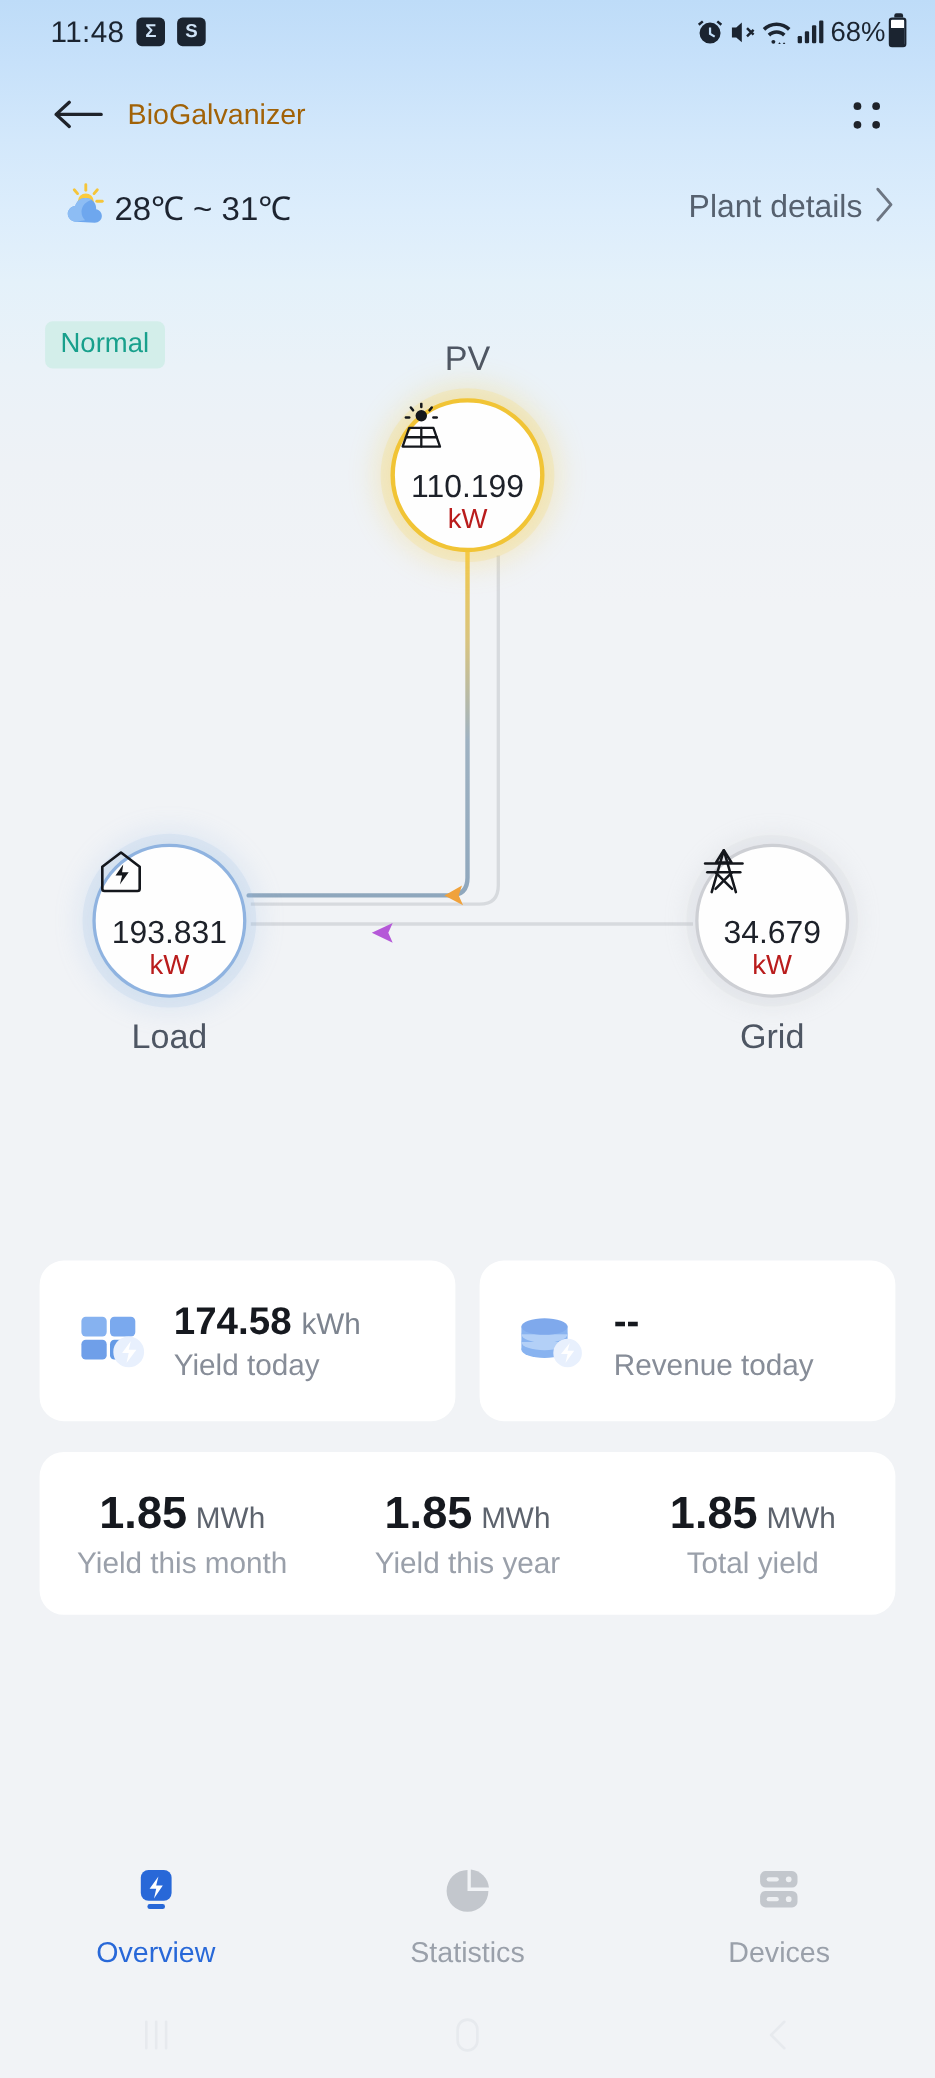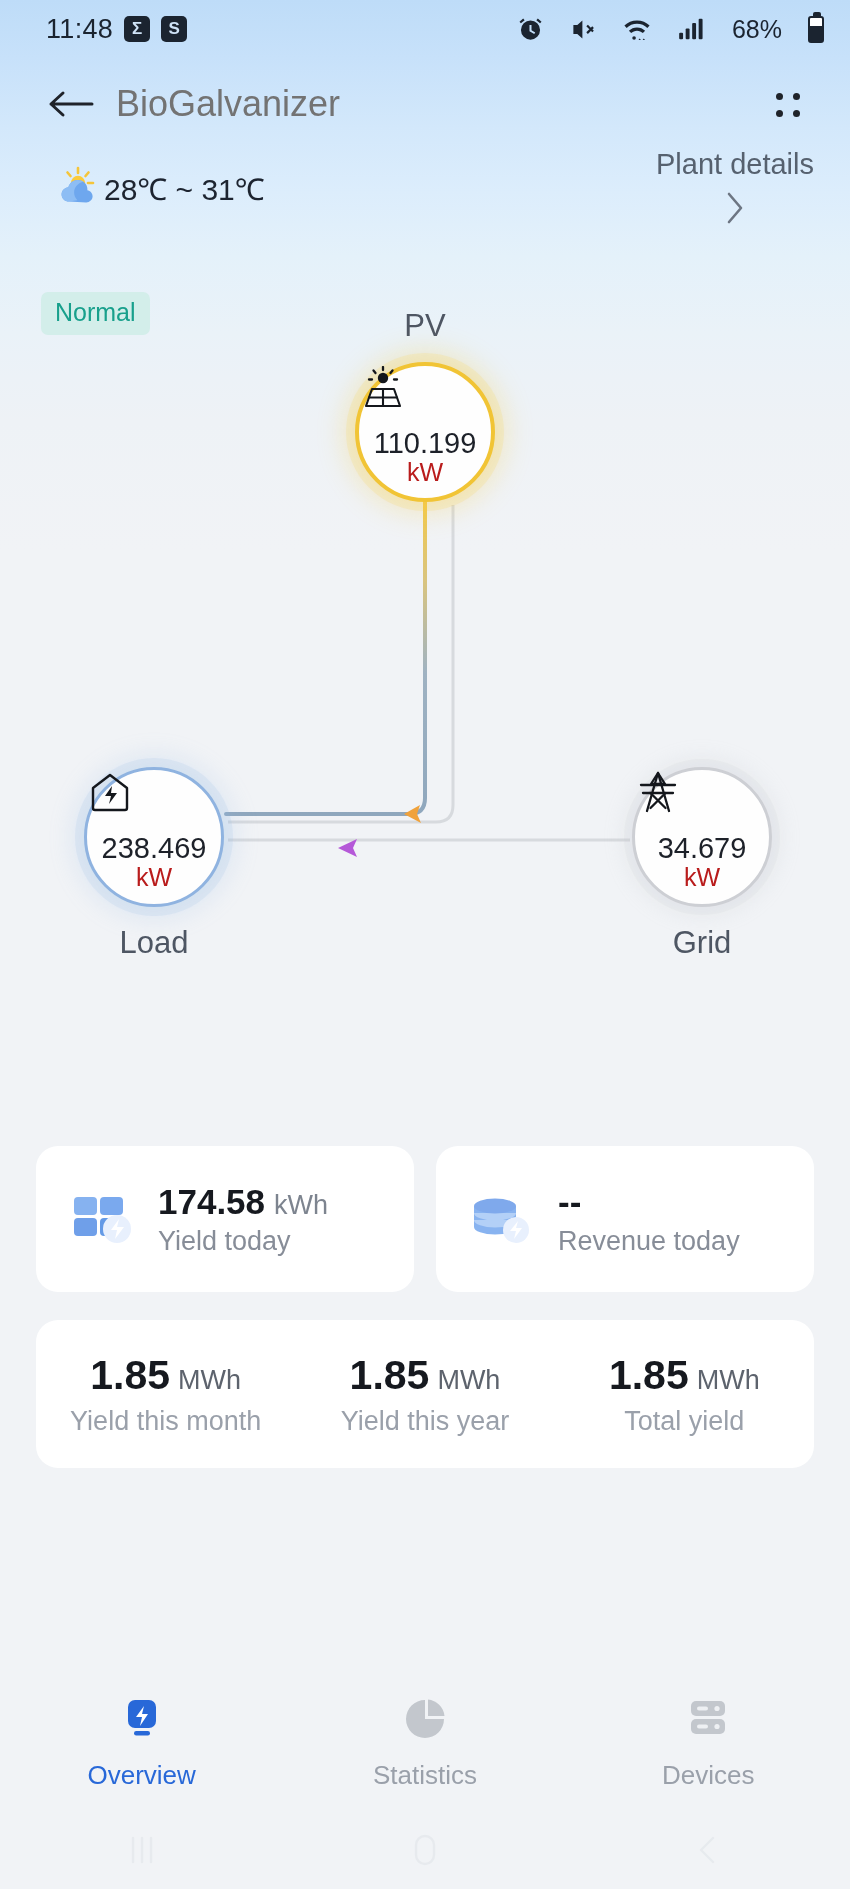--- a/index.html
+++ b/index.html
@@ -28,59 +28,59 @@
     display: flex; align-items: center; justify-content: space-between;
     padding: 0 26px 0 46px;
   }
   .status-left { display: flex; align-items: center; gap: 11px; }
   .clock { font-size: 27px; color: #1b2430; letter-spacing: .3px; }
   .sq-icon {
     width: 26px; height: 26px; border-radius: 5px; background: #1b2430;
     color: #cfe3f7; font-size: 17px; font-weight: bold;
     display: flex; align-items: center; justify-content: center;
   }
-  .status-right { display: flex; align-items: center; gap: 26px; }
+  .status-right { display: flex; align-items: center; gap: 3px; }
   .status-right svg { display: block; }
   .batt-pct { font-size: 25px; color: #1b2430; margin-left: 3px; }
   .batt-shape {
     width: 16px; height: 27px; border: 2.5px solid #1b2430; border-radius: 3px;
     position: relative; background: linear-gradient(180deg,#fff 0 34%, #1b2430 34% 100%);
   }
   .batt-shape:after {
     content:""; position:absolute; top:-6px; left:3px; width:8px; height:4px;
     background:#1b2430; border-radius:2px 2px 0 0;
   }
 
   
   .app-bar {
     position: absolute; left: 0; top: 58px; width: 850px; height: 92px;
     display: flex; align-items: center; padding: 0 40px 0 46px;
   }
   .back-arrow { width: 50px; height: 50px; display:flex; align-items:center; justify-content:center; }
   .app-title {
-    font-size: 36px; color: #737373; margin-left: 20px; flex: 1;
+    font-size: 26px; color: #a16207; margin-left: 20px; flex: 1;
   }
   .kebab { width: 46px; height: 46px; position: relative; }
   .kebab span {
     position: absolute; width: 7px; height: 7px; border-radius: 50%; background: #1f232a;
   }
   .kebab span:nth-child(1){ left: 12px; top: 12px; }
   .kebab span:nth-child(2){ left: 29px; top: 12px; }
   .kebab span:nth-child(3){ left: 12px; top: 29px; }
   .kebab span:nth-child(4){ left: 29px; top: 29px; }
 
   
   .weather-row {
     position: absolute; left: 0; top: 150px; width: 850px; height: 76px;
     display: flex; align-items: center; justify-content: space-between;
     padding: 0 36px 0 56px;
   }
   .weather-left { display: flex; align-items: center; }
   .weather-text { font-size: 30px; color: #1d2430; margin-left: 2px; }
-  .plant-details { display: flex; align-items: center; gap: 10px; flex-direction: column; }
+  .plant-details { display: flex; align-items: center; gap: 10px; }
   .plant-details .pd-text { font-size: 29px; color: #56616f; }
 
   
   .status-badge {
     position: absolute; left: 41px; top: 292px;
     background: #d3eeea; color: #18a08c;
     font-size: 25px; padding: 6px 14px 8px; border-radius: 7px;
   }
 
   
@@ -310,21 +310,21 @@
     </div>
 
     <div class="node-label" id="label-load">Load</div>
     <div class="node" id="node-load">
       <span class="node-icon">
         <svg width="46" height="44" viewBox="0 0 46 44" fill="none" stroke="#14171c" stroke-width="2.4" stroke-linejoin="round" stroke-linecap="round">
           <path d="M6 18 23 5l17 13v20a2 2 0 0 1-2 2H8a2 2 0 0 1-2-2z"></path>
           <path d="M25 16l-7 10h6l-2 8 8-11h-6z" fill="#14171c" stroke="none"></path>
         </svg>
       </span>
-      <span class="nval">238.469</span>
+      <span class="nval">193.831</span>
       <span class="nunit">kW</span>
     </div>
 
     <div class="node-label" id="label-grid">Grid</div>
     <div class="node" id="node-grid">
       <span class="node-icon">
         <svg width="46" height="44" viewBox="0 0 46 44" fill="none" stroke="#14171c" stroke-width="2.3" stroke-linecap="round" stroke-linejoin="round">
           <path d="M23 3 12 41M23 3l11 38"></path>
           <path d="M23 3 16 14h14z"></path>
           <line x1="6" y1="15" x2="40" y2="15"></line>

